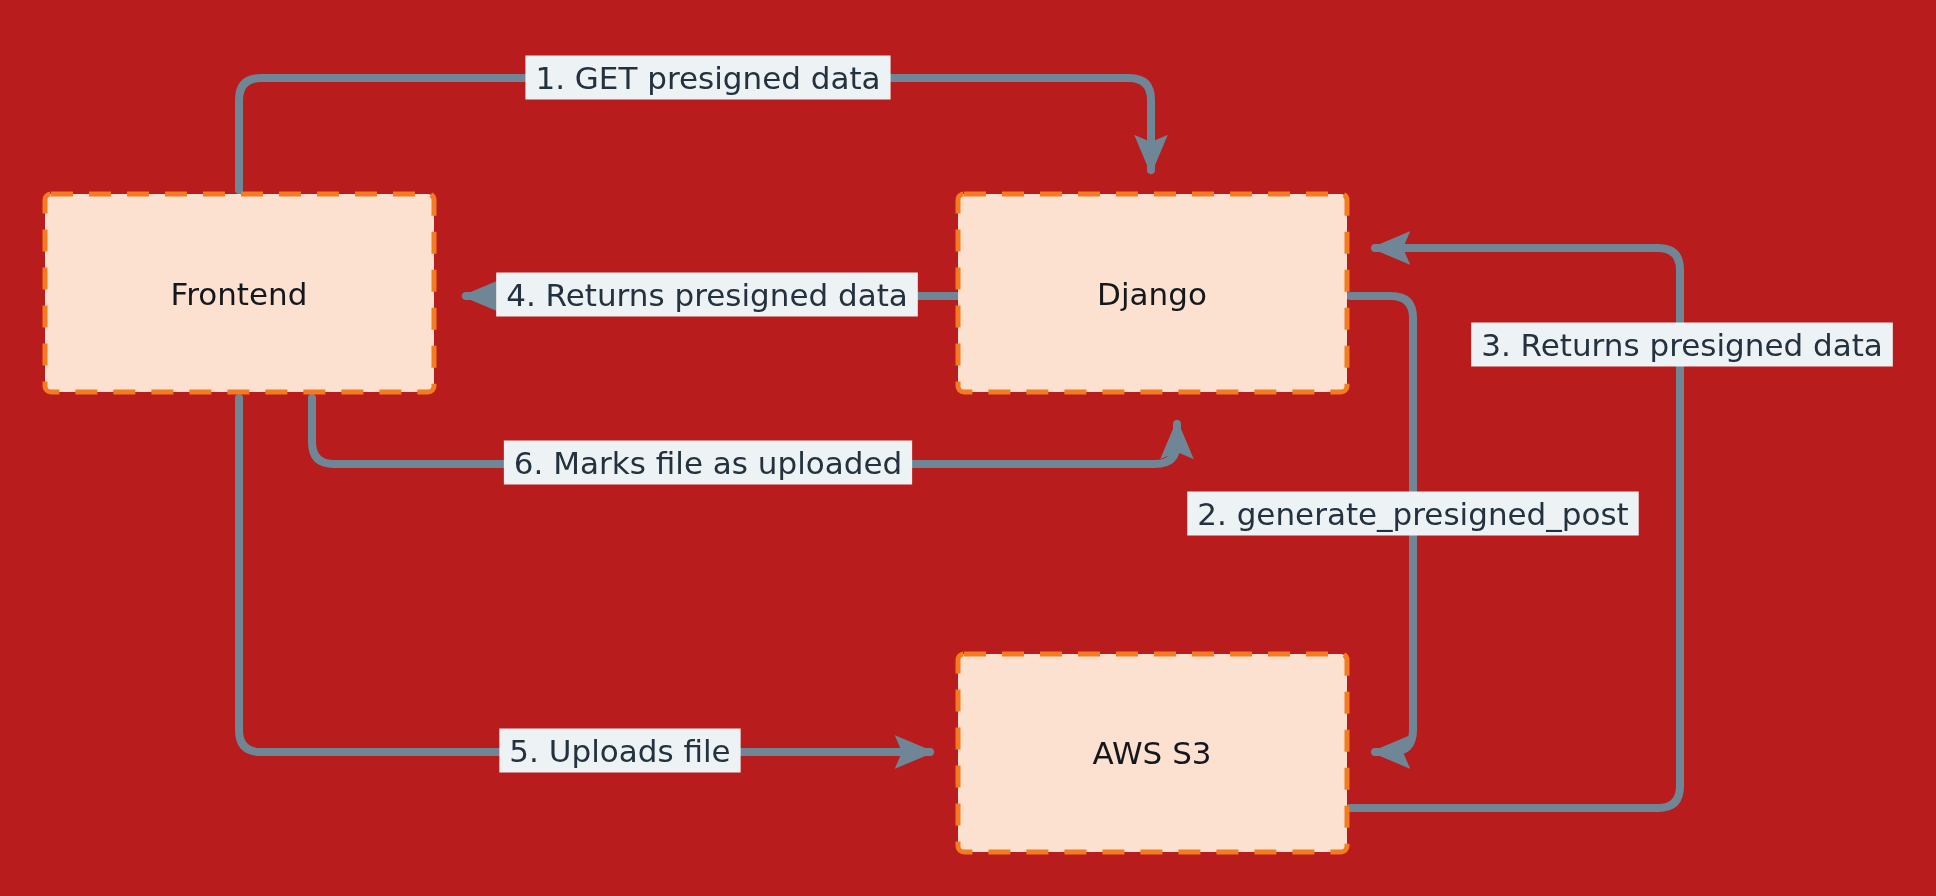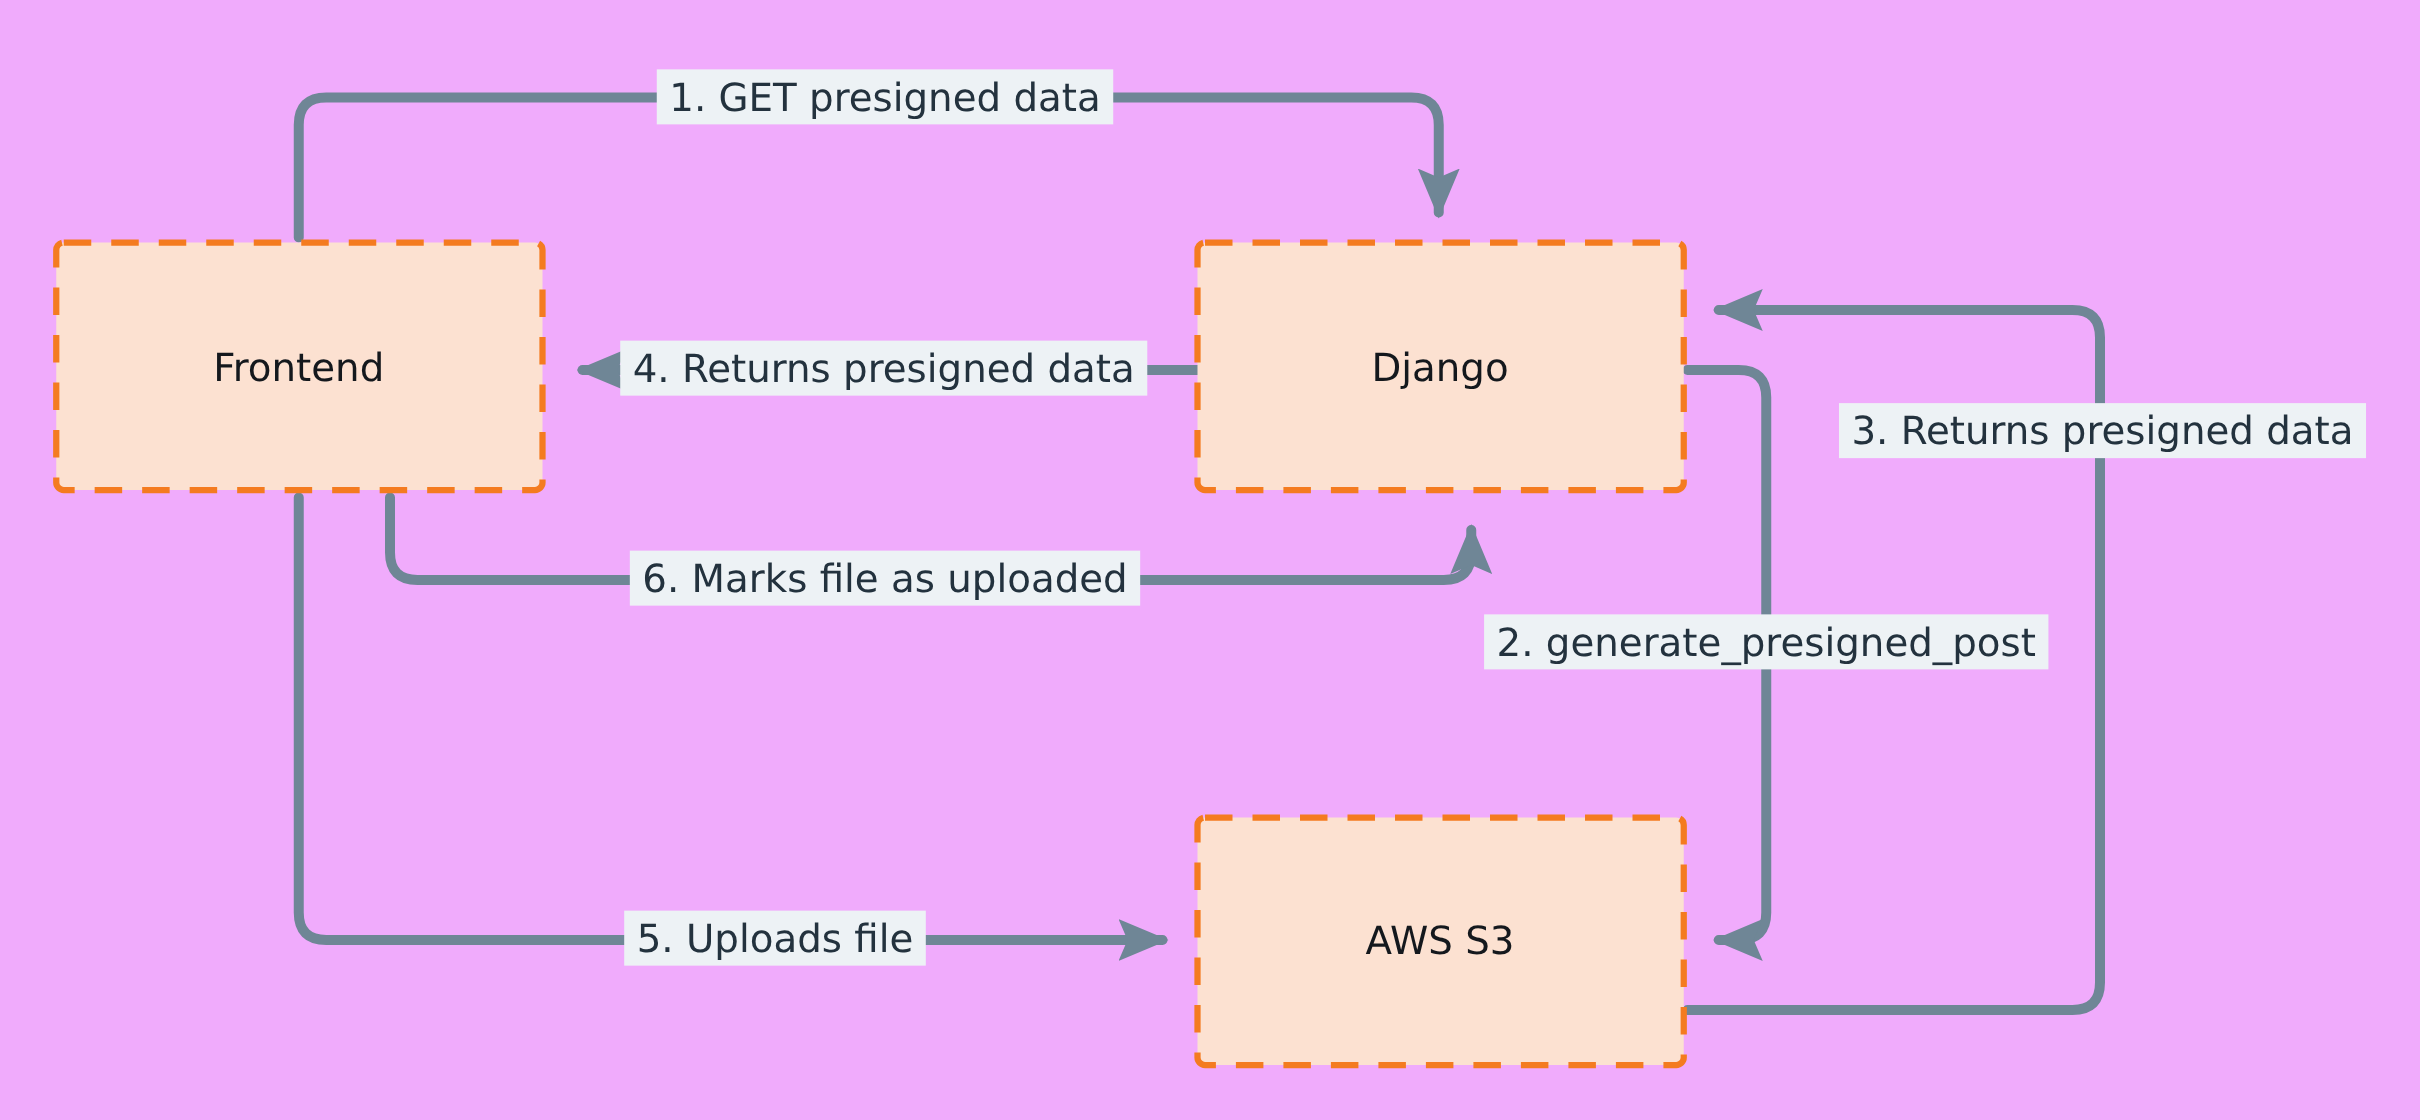--- a/index.html
+++ b/index.html
@@ -7,21 +7,21 @@
     padding: 0;
     background: #edf2f5;
   }
   body {
     font-family: "DejaVu Sans", sans-serif;
   }
   #canvas {
     position: relative;
     width: 1936px;
     height: 896px;
-    background: #f0abfc;
+    background: #b91c1c;
     overflow: hidden;
   }
   svg#diagram {
     position: absolute;
     inset: 0;
     width: 1936px;
     height: 896px;
     display: block;
   }
   .node-box {

